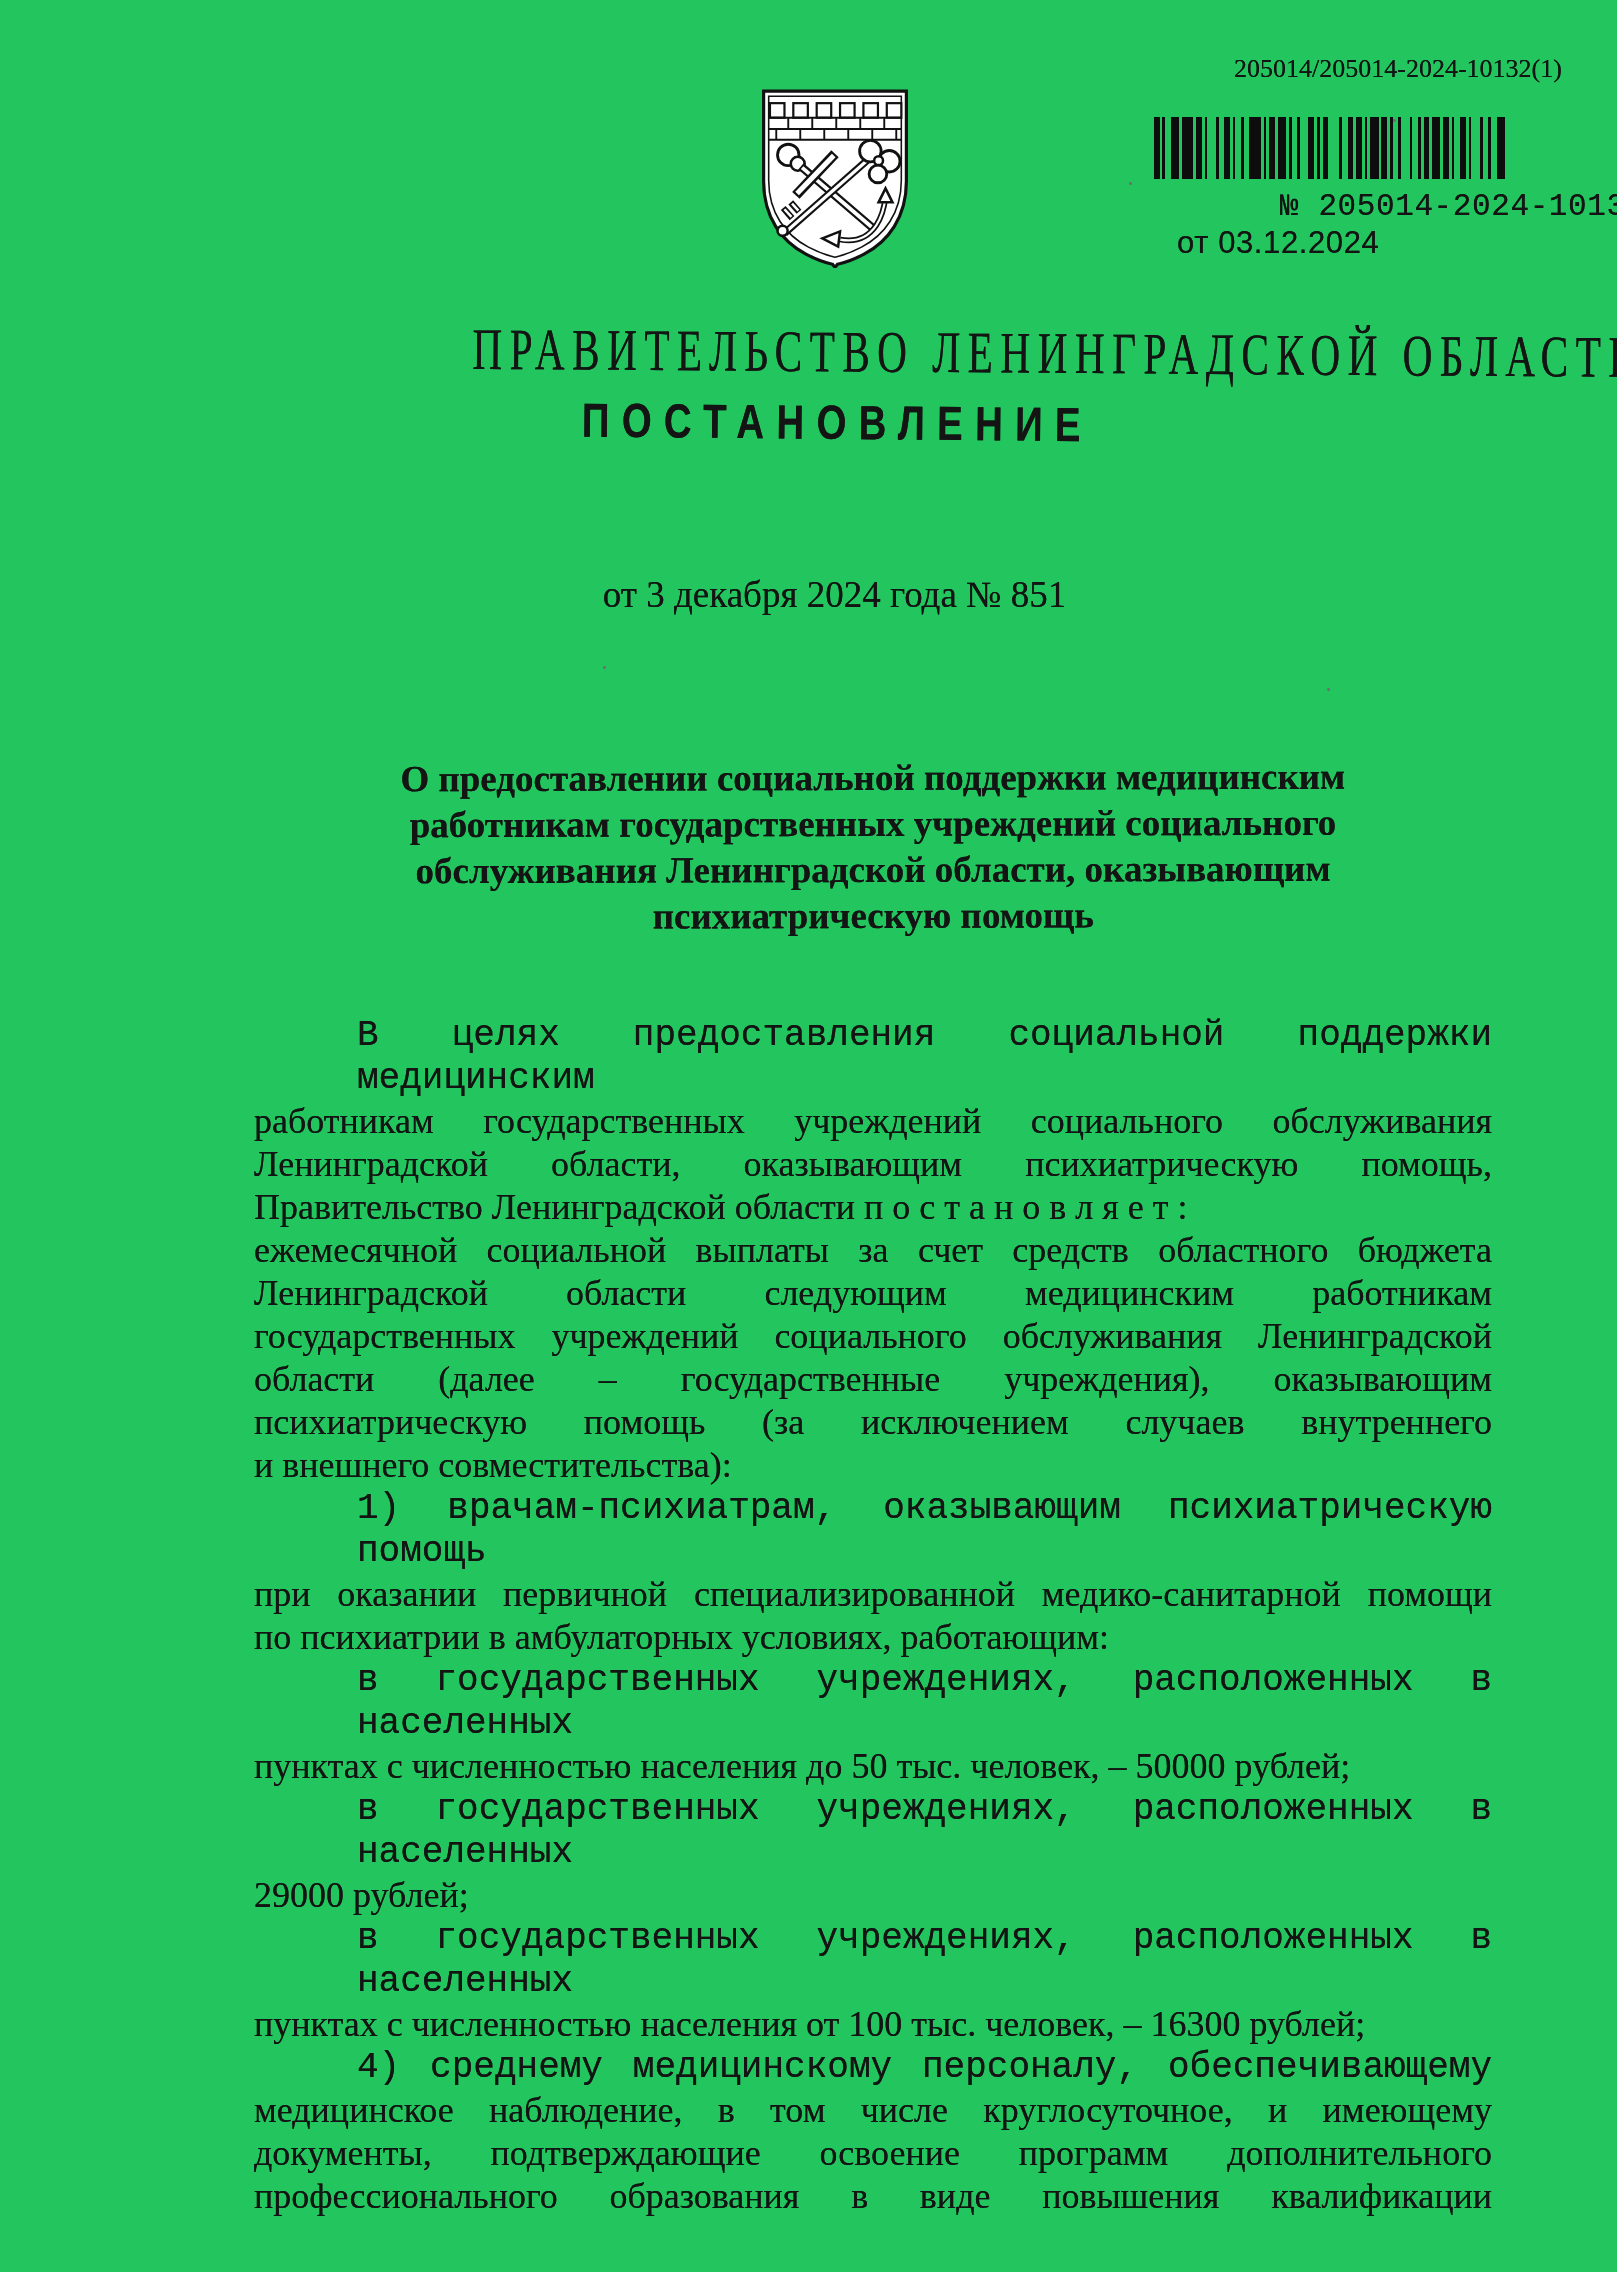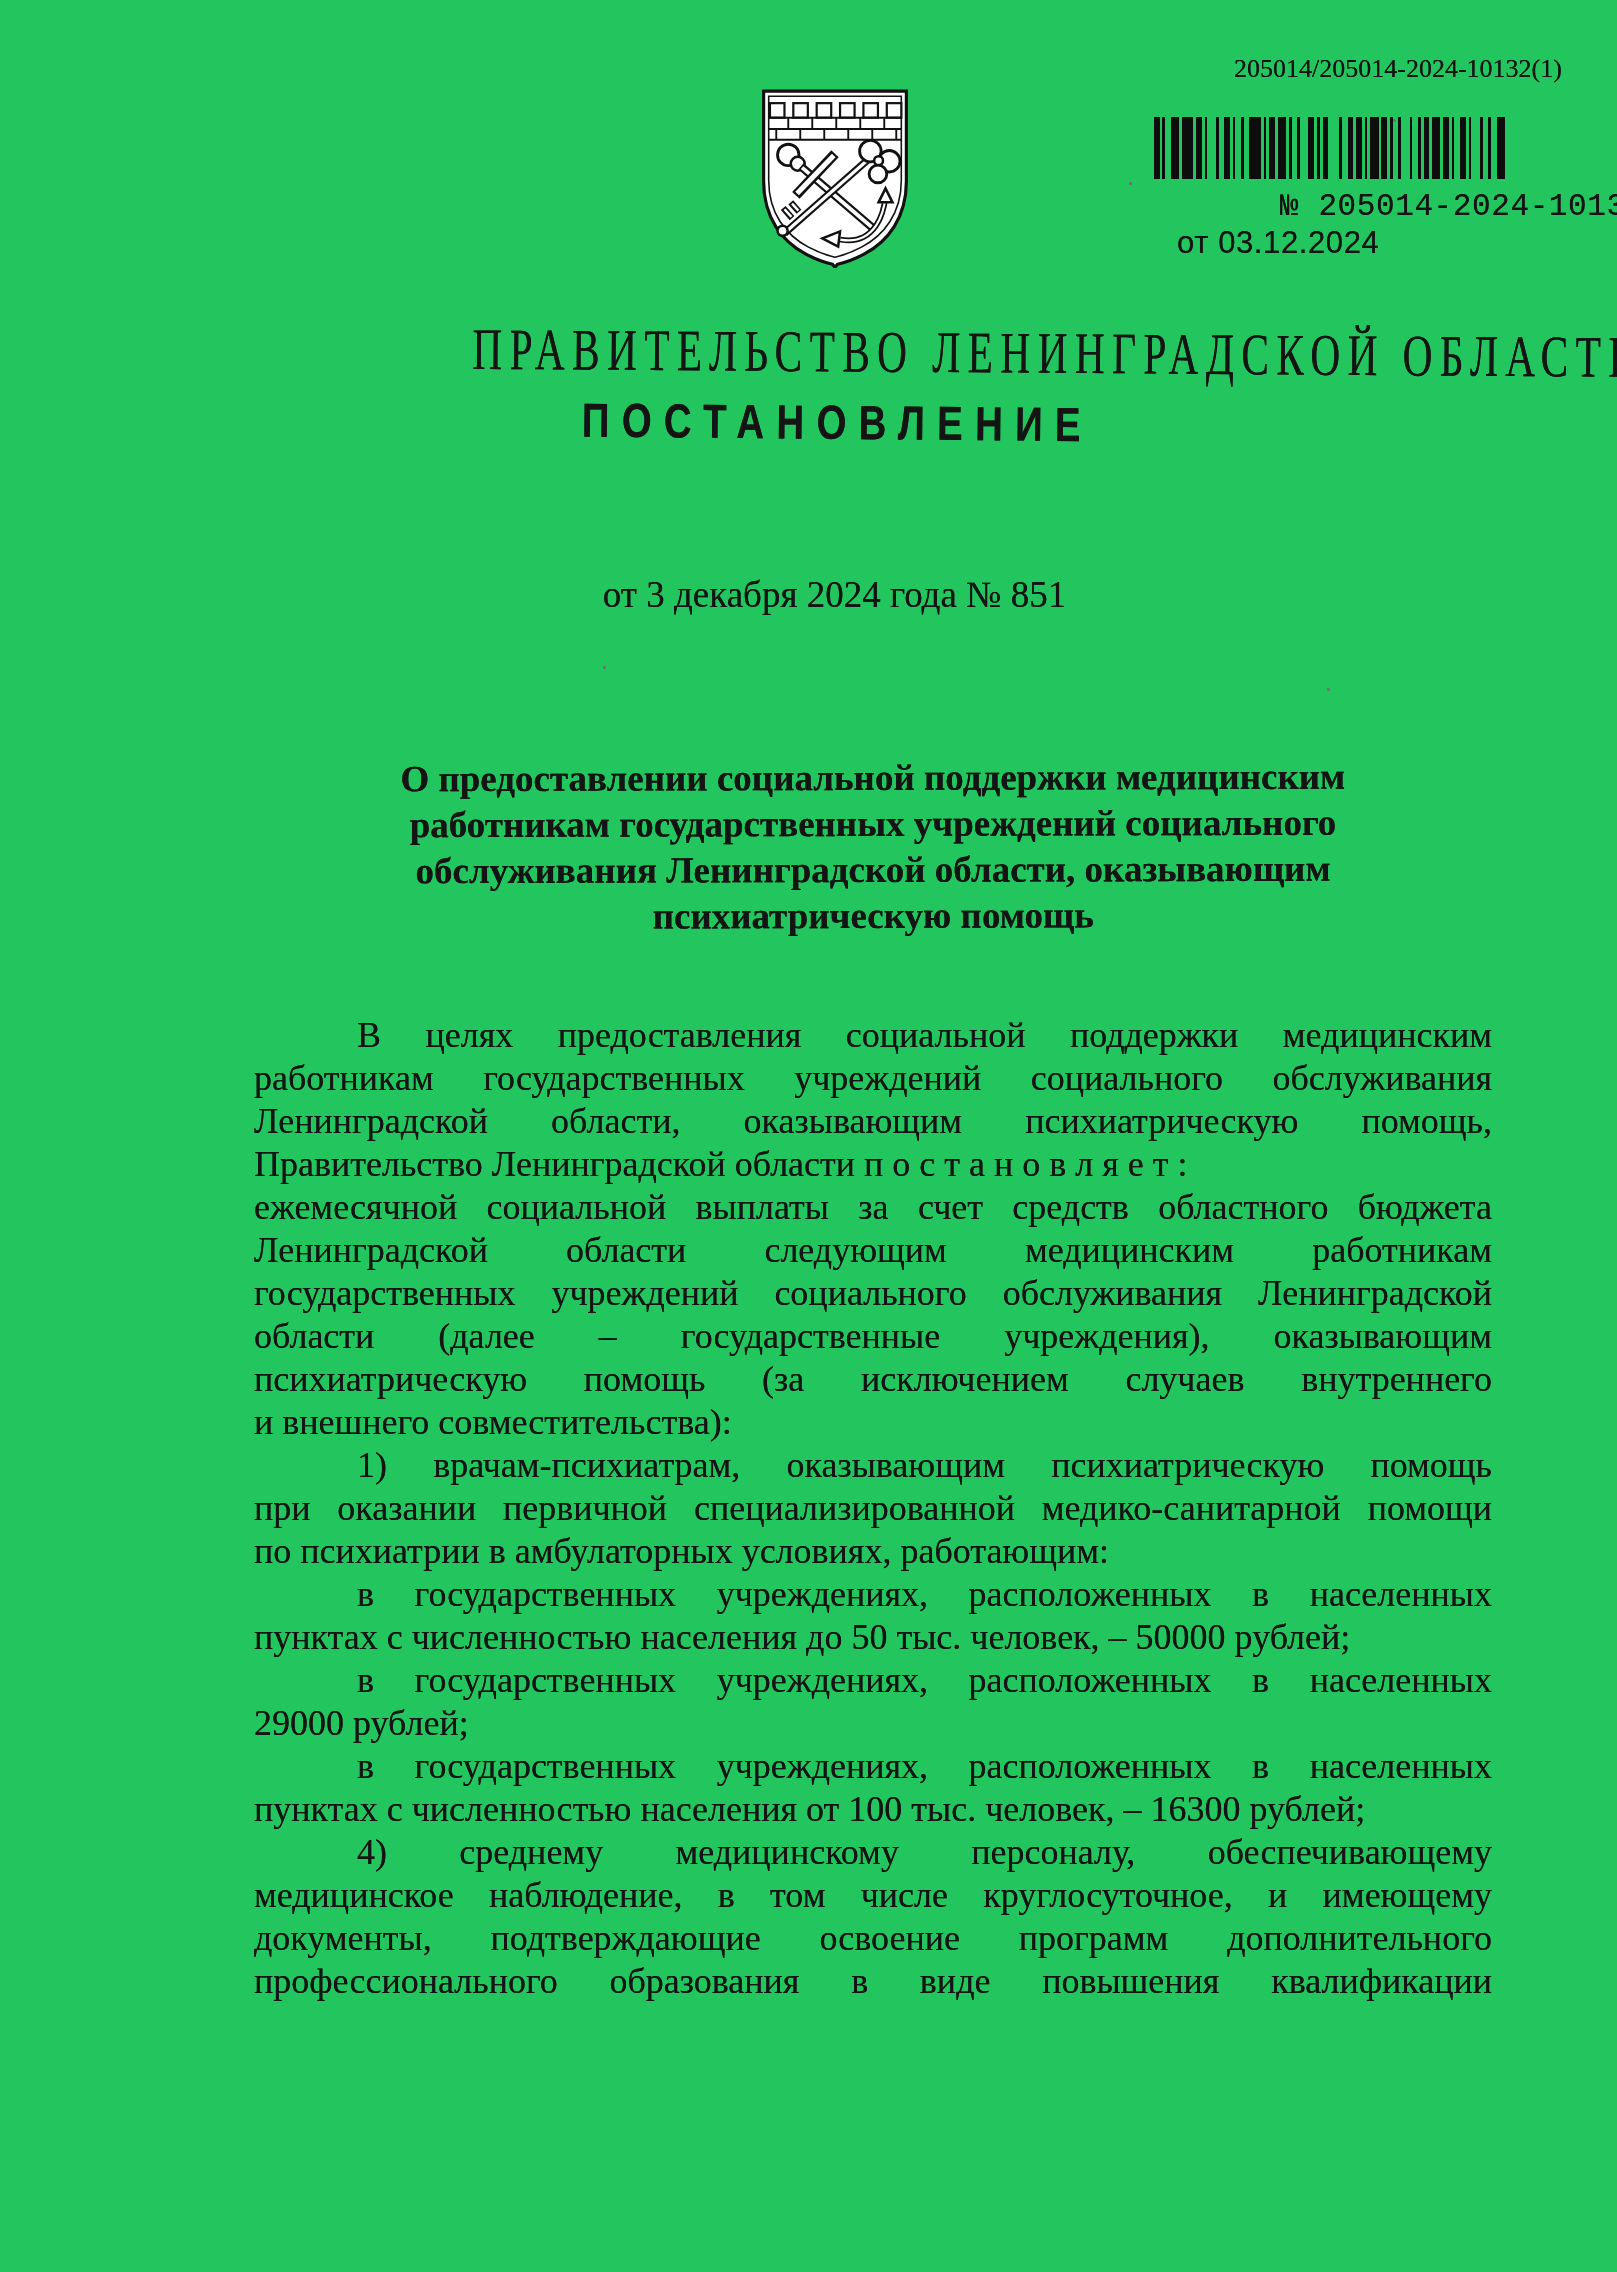--- a/index.html
+++ b/index.html
@@ -57,21 +57,21 @@
     transform: rotate(-0.15deg);
   }
 
   
   .body-text {
     position:absolute; left:254px; top:1014px; width:1238px;
     font-size:36px; line-height:43px;
   }
   .body-text .line { text-align:justify; text-align-last:justify; }
   .body-text .line.left { text-align:left; text-align-last:left; }
-  .body-text .line.ind { padding-left:103px; }
+  .body-text .line.ind { padding-left:103px;font-family:Liberation Mono, monospace; }
 
   
   .speck { position:absolute; background:#6f6f6f; border-radius:50%; }
 </style>
 </head>
 <body>
 
 <div class="page">
 
   <div class="doc-code">205014/205014-2024-10132(1)</div>

